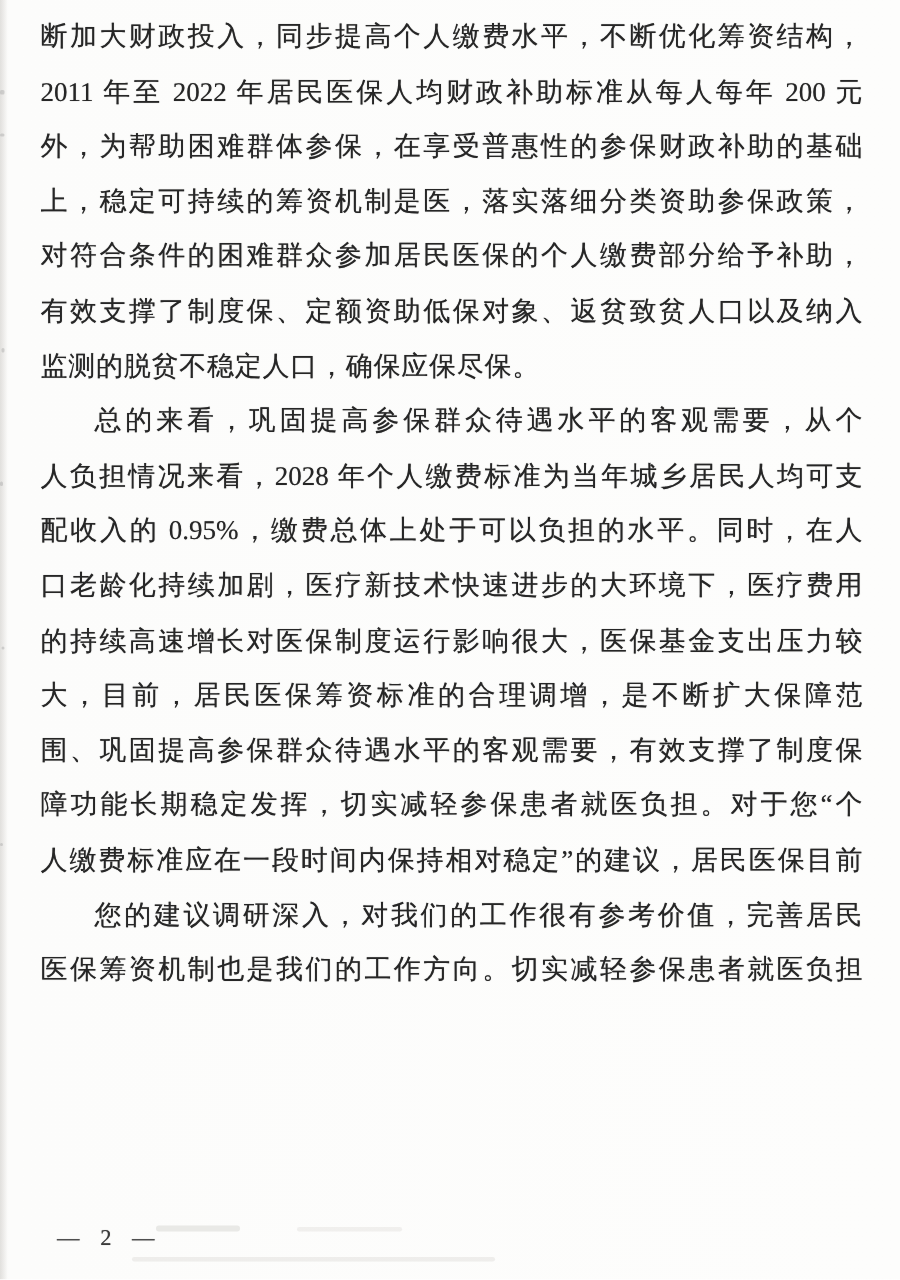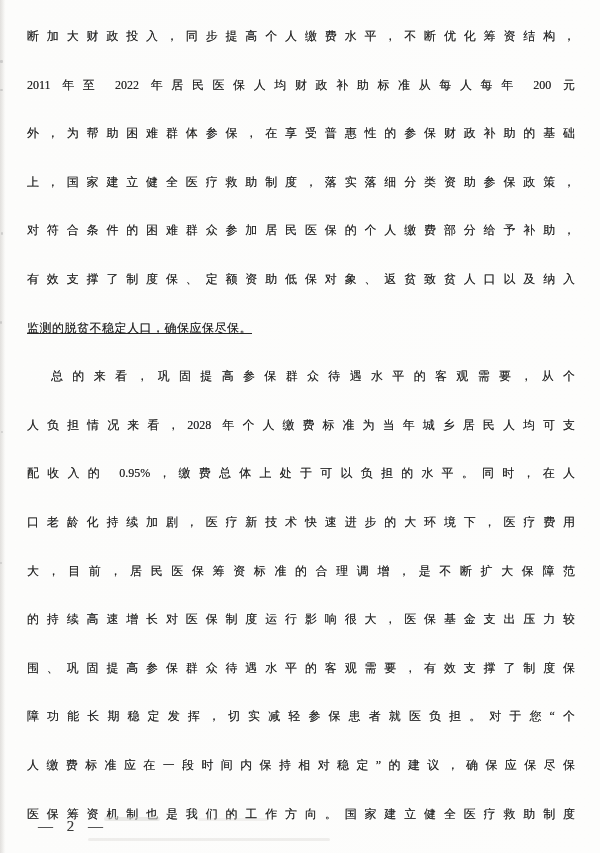--- a/index.html
+++ b/index.html
@@ -20,35 +20,33 @@
   }
   .doc-body {
     position: absolute;
     top: 6px;
     left: 27px;
     right: 25px;
   }
   .ln {
     height: 36.6px;
     line-height: 36.6px;
-    font-size: 12px;
+    font-size: 18px;
     color: #262626;
     text-shadow: 0 0 0.5px rgba(45,45,45,0.65);
     white-space: nowrap;
     text-align: justify;
     text-align-last: justify;
     text-justify: inter-character;
     overflow: hidden;
-    margin-top: 12px;
   }
   .ln.para-end {
     text-align: center;
     text-align-last: left;
     letter-spacing: 0.5px;
-    text-decoration: underline;
   }
   .ln.para-start {
     text-indent: 2em;
   }
   .footer-pagenum {
     position: absolute;
     left: 38px;
     top: 814px;
     height: 24px;
     line-height: 24px;
@@ -81,34 +79,35 @@
 <body>
 
 <div class="page">
 
   <div class="edge-shadow"></div>
 
   <div class="doc-body">
     <div class="ln">断加大财政投入，同步提高个人缴费水平，不断优化筹资结构，</div>
     <div class="ln">2011 年至 2022 年居民医保人均财政补助标准从每人每年 200 元</div>
     <div class="ln">外，为帮助困难群体参保，在享受普惠性的参保财政补助的基础</div>
-    <div class="ln">上，国家建立健全医疗救助制度，落实落细分类资助参保政策，</div>
+    <div class="ln">上，稳定可持续的筹资机制是医，落实落细分类资助参保政策，</div>
     <div class="ln">对符合条件的困难群众参加居民医保的个人缴费部分给予补助，</div>
     <div class="ln">有效支撑了制度保、定额资助低保对象、返贫致贫人口以及纳入</div>
     <div class="ln para-end">监测的脱贫不稳定人口，确保应保尽保。</div>
     <div class="ln para-start">总的来看，巩固提高参保群众待遇水平的客观需要，从个</div>
     <div class="ln">人负担情况来看，2028 年个人缴费标准为当年城乡居民人均可支</div>
     <div class="ln">配收入的 0.95%，缴费总体上处于可以负担的水平。同时，在人</div>
     <div class="ln">口老龄化持续加剧，医疗新技术快速进步的大环境下，医疗费用</div>
+    <div class="ln">的持续高速增长对医保制度运行影响很大，医保基金支出压力较</div>
     <div class="ln">大，目前，居民医保筹资标准的合理调增，是不断扩大保障范</div>
-    <div class="ln">的持续高速增长对医保制度运行影响很大，医保基金支出压力较</div>
     <div class="ln">围、巩固提高参保群众待遇水平的客观需要，有效支撑了制度保</div>
     <div class="ln">障功能长期稳定发挥，切实减轻参保患者就医负担。对于您“个</div>
-    <div class="ln">人缴费标准应在一段时间内保持相对稳定”的建议，确保应保尽保</div>
-    <div class="ln">医保筹资机制也是我们的工作方向。国家建立健全医疗救助制度</div>
+    <div class="ln">人缴费标准应在一段时间内保持相对稳定”的建议，居民医保目前</div>
+    <div class="ln para-start">您的建议调研深入，对我们的工作很有参考价值，完善居民</div>
+    <div class="ln">医保筹资机制也是我们的工作方向。切实减轻参保患者就医负担</div>
   </div>
 
   <div class="footer-pagenum">— 2 —</div>
 
   <div class="speck" style="left:0px;  top:60px;  width:3px; height:3px;"></div>
   <div class="speck" style="left:0px;  top:89px;  width:3px; height:2px;"></div>
   <div class="speck" style="left:1px;  top:232px; width:2px; height:3px;"></div>
   <div class="speck" style="left:0px;  top:321px; width:2px; height:3px;"></div>
   <div class="speck" style="left:1px;  top:431px; width:2px; height:2px;"></div>
   <div class="speck" style="left:0px;  top:562px; width:2px; height:2px;"></div>

